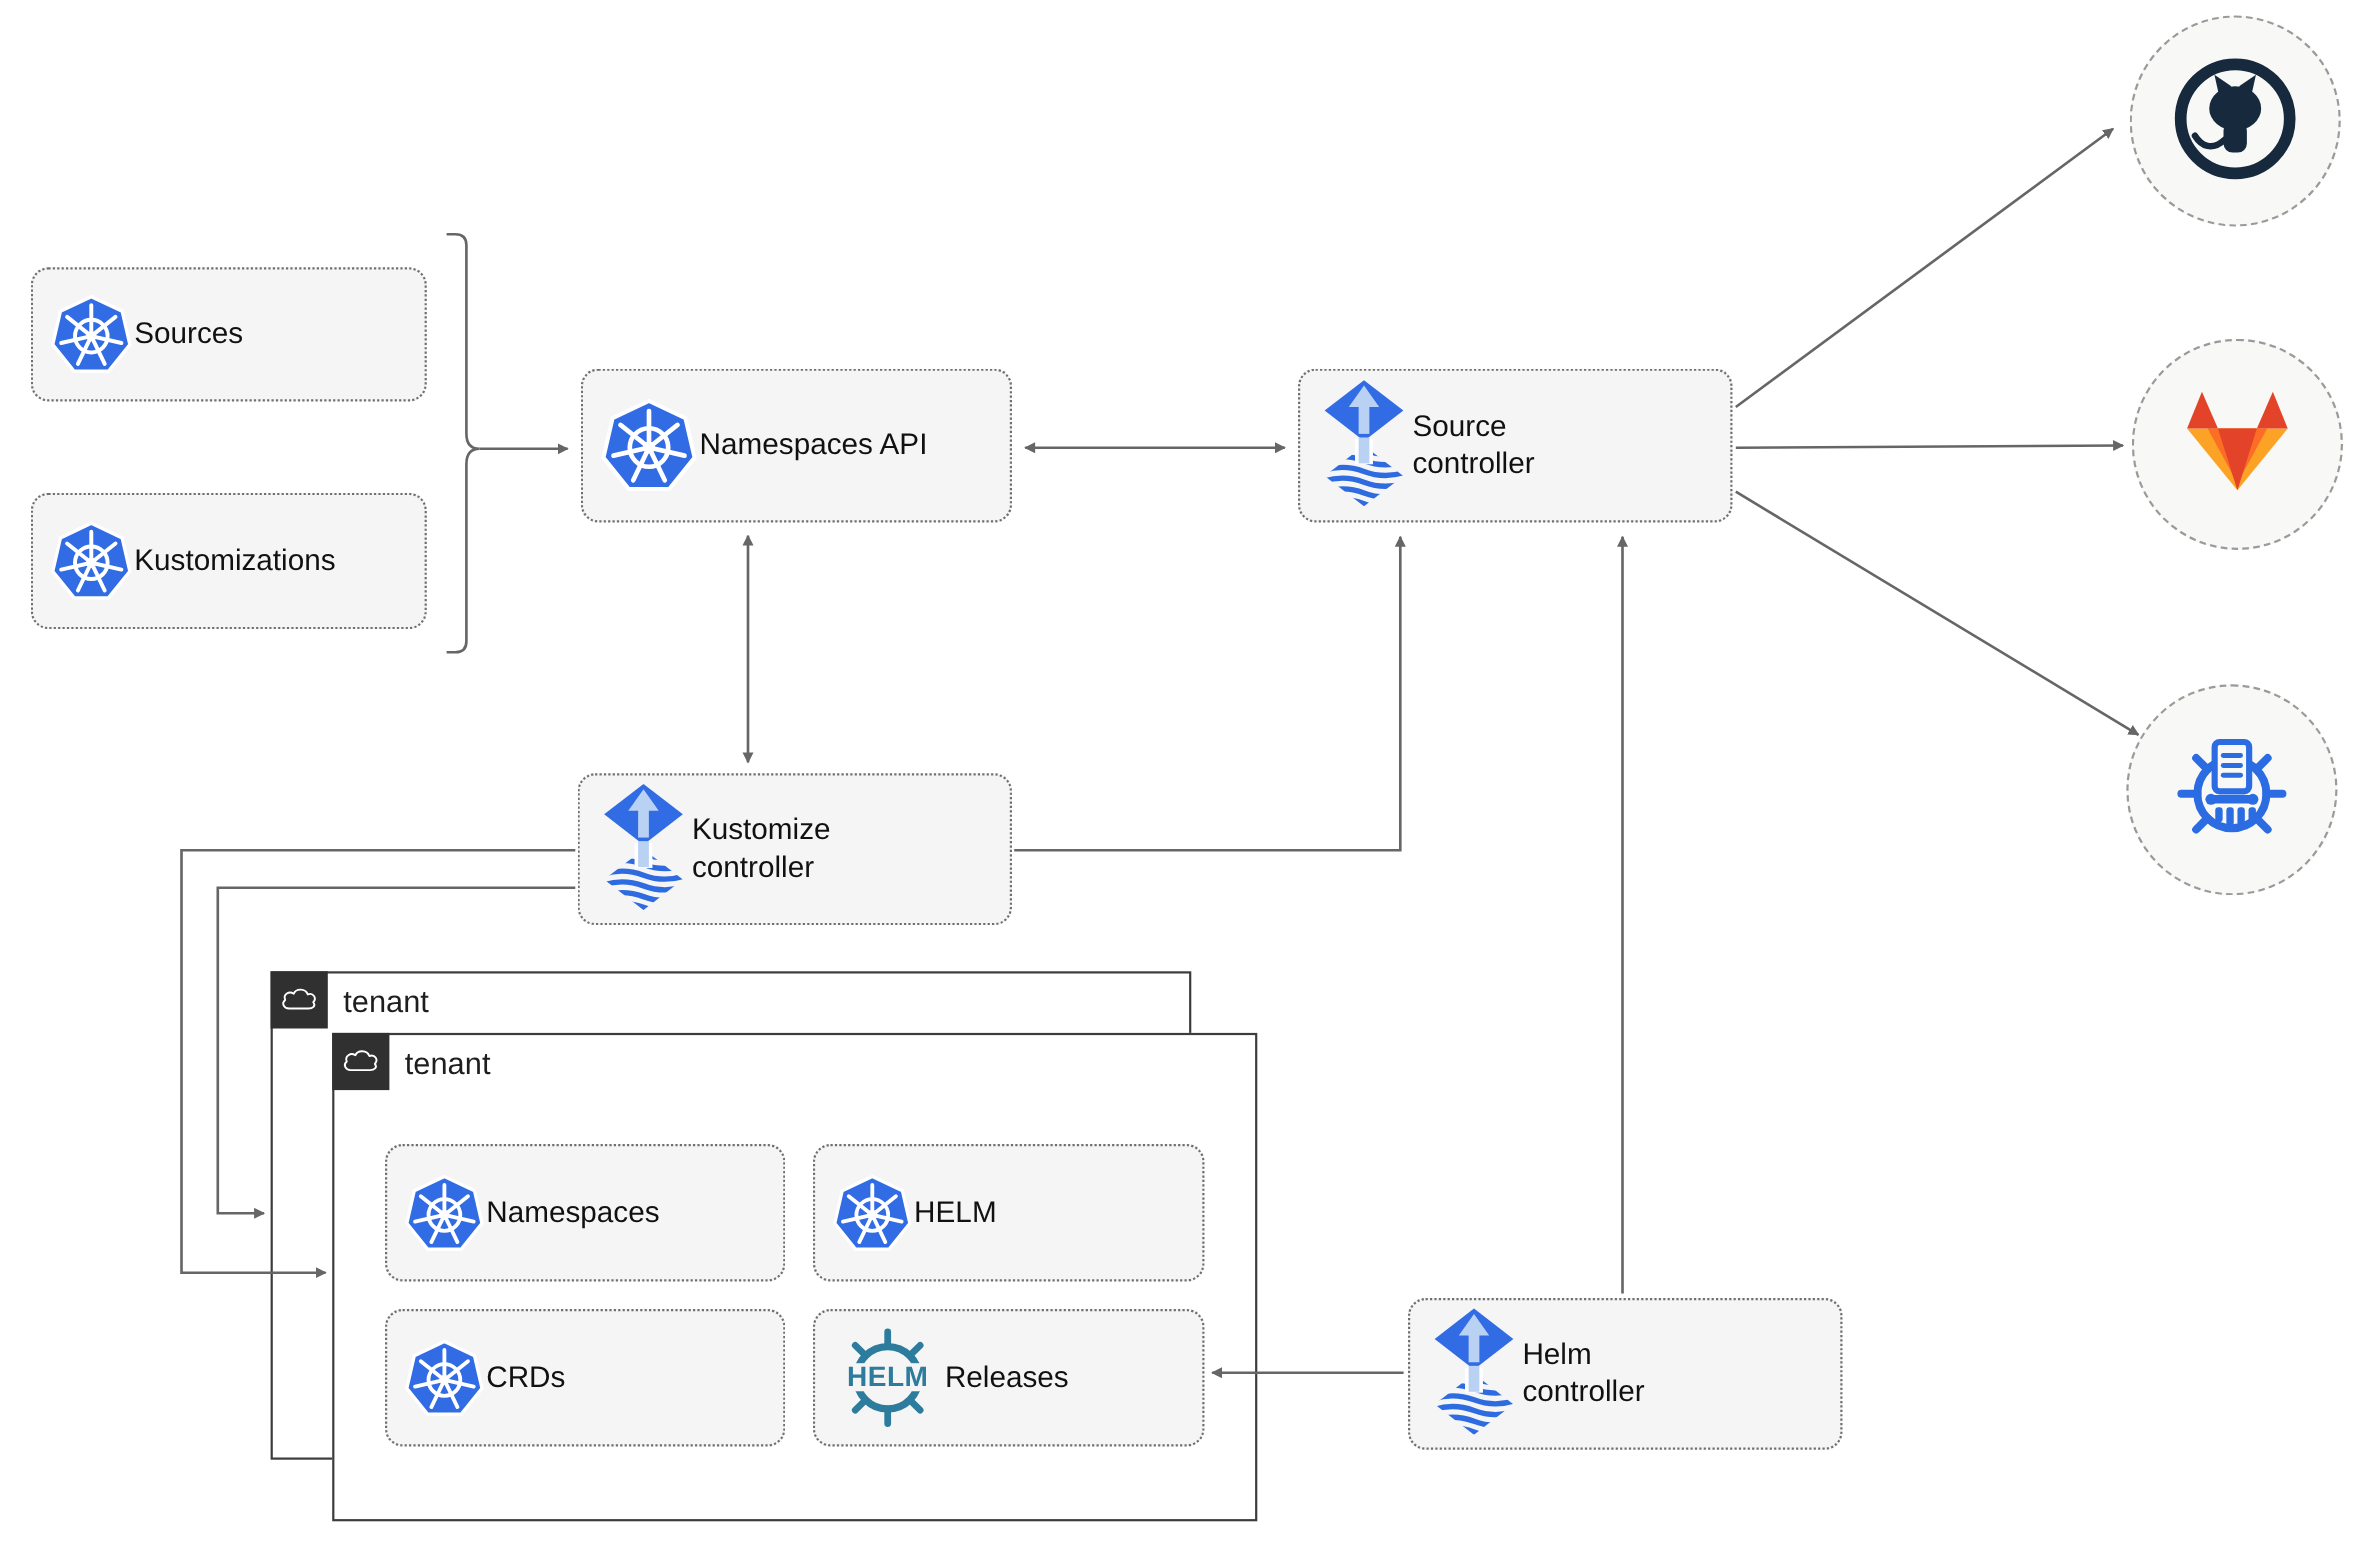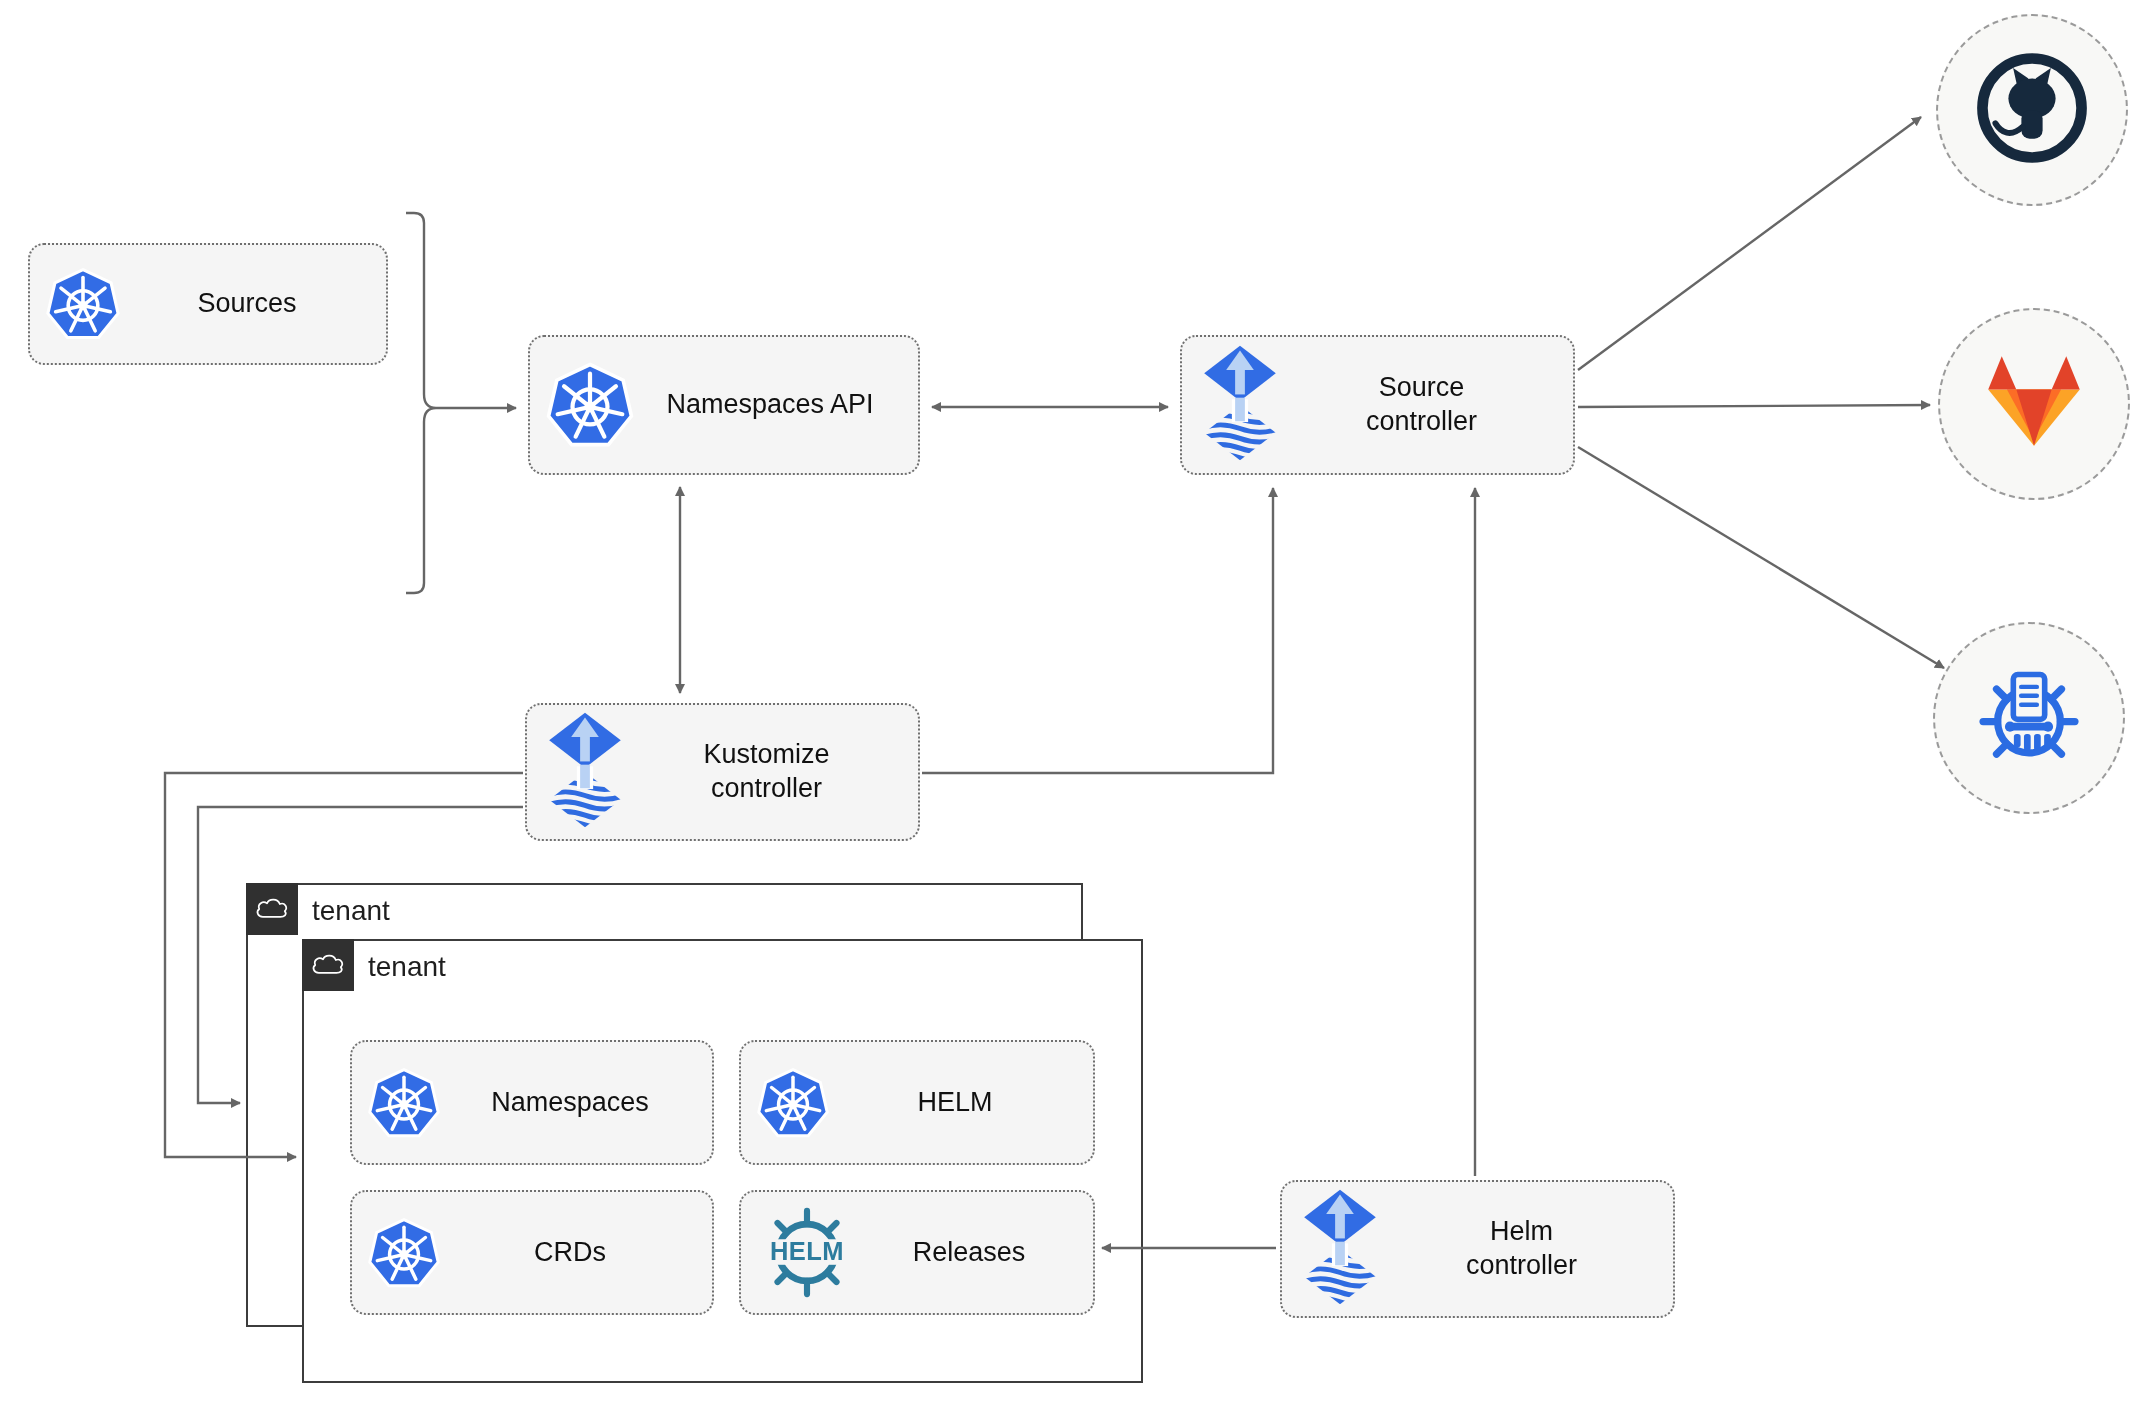--- a/index.html
+++ b/index.html
@@ -8,21 +8,21 @@
     font-family:"Liberation Sans", sans-serif;color:#141414;overflow:hidden;
   }
   
   .node{
     position:absolute;box-sizing:border-box;
     background:#f5f5f5;border:2px dotted #6f6f6f;border-radius:16px;
     display:flex;align-items:center;padding:0 14px;z-index:5;
   }
   .node-icon{flex:0 0 auto;display:flex;align-items:center;justify-content:center;}
   .node-label{
-    flex:1;text-align:center;font-size:27px;line-height:1.25;color:#111111;
+    flex:1;font-size:27px;line-height:1.25;color:#111111;
   }
   .node-label .inner{display:inline-block;max-width:190px;}
   
   .tenant{
     position:absolute;box-sizing:border-box;background:#ffffff;
     border:2px solid #3c3c3c;
   }
   .tenant-badge{
     position:absolute;left:-2px;top:-2px;width:52px;height:52px;background:#303030;
     display:flex;align-items:center;justify-content:center;
@@ -59,20 +59,39 @@
             <line x1="50" y1="52" x2="14.9" y2="60"></line>
           <line x1="50" y1="52" x2="21.8" y2="29.6"></line>
         </g>
         <circle cx="50" cy="52" r="19" fill="none" stroke="#ffffff" stroke-width="4.6"></circle>
         <circle cx="50" cy="52" r="6" fill="#ffffff"></circle>
       </svg>
     </span>
     <div class="node-label"><span class="inner">Sources</span></div>
   </div>
 
+  <div class="node" style="left:28px;top:448px;width:360px;height:124px;">
+    <span class="node-icon">
+      <svg width="78" height="78" viewBox="0 0 100 100">
+        <polygon points="50,6 86,23 95,62 70,93 30,93 5,62 14,23" fill="#326ce5" stroke="#ffffff" stroke-width="4"></polygon>
+        <g stroke="#ffffff" stroke-width="4.6" stroke-linecap="round">
+          <line x1="50" y1="52" x2="50" y2="16"></line>
+            <line x1="50" y1="52" x2="78.2" y2="29.6"></line>
+          <line x1="50" y1="52" x2="85.1" y2="60"></line>
+            <line x1="50" y1="52" x2="65.6" y2="84.4"></line>
+          <line x1="50" y1="52" x2="34.4" y2="84.4"></line>
+            <line x1="50" y1="52" x2="14.9" y2="60"></line>
+          <line x1="50" y1="52" x2="21.8" y2="29.6"></line>
+        </g>
+        <circle cx="50" cy="52" r="19" fill="none" stroke="#ffffff" stroke-width="4.6"></circle>
+        <circle cx="50" cy="52" r="6" fill="#ffffff"></circle>
+      </svg>
+    </span>
+    <div class="node-label"><span class="inner" style="max-width:240px">Kustomizations</span></div>
+  </div>
 
   <div class="node" style="left:528px;top:335px;width:392px;height:140px;">
     <span class="node-icon">
       <svg width="92" height="92" viewBox="0 0 100 100">
         <polygon points="50,6 86,23 95,62 70,93 30,93 5,62 14,23" fill="#326ce5" stroke="#ffffff" stroke-width="4"></polygon>
         <g stroke="#ffffff" stroke-width="4.6" stroke-linecap="round">
           <line x1="50" y1="52" x2="50" y2="16"></line>
             <line x1="50" y1="52" x2="78.2" y2="29.6"></line>
           <line x1="50" y1="52" x2="85.1" y2="60"></line>
             <line x1="50" y1="52" x2="65.6" y2="84.4"></line>

